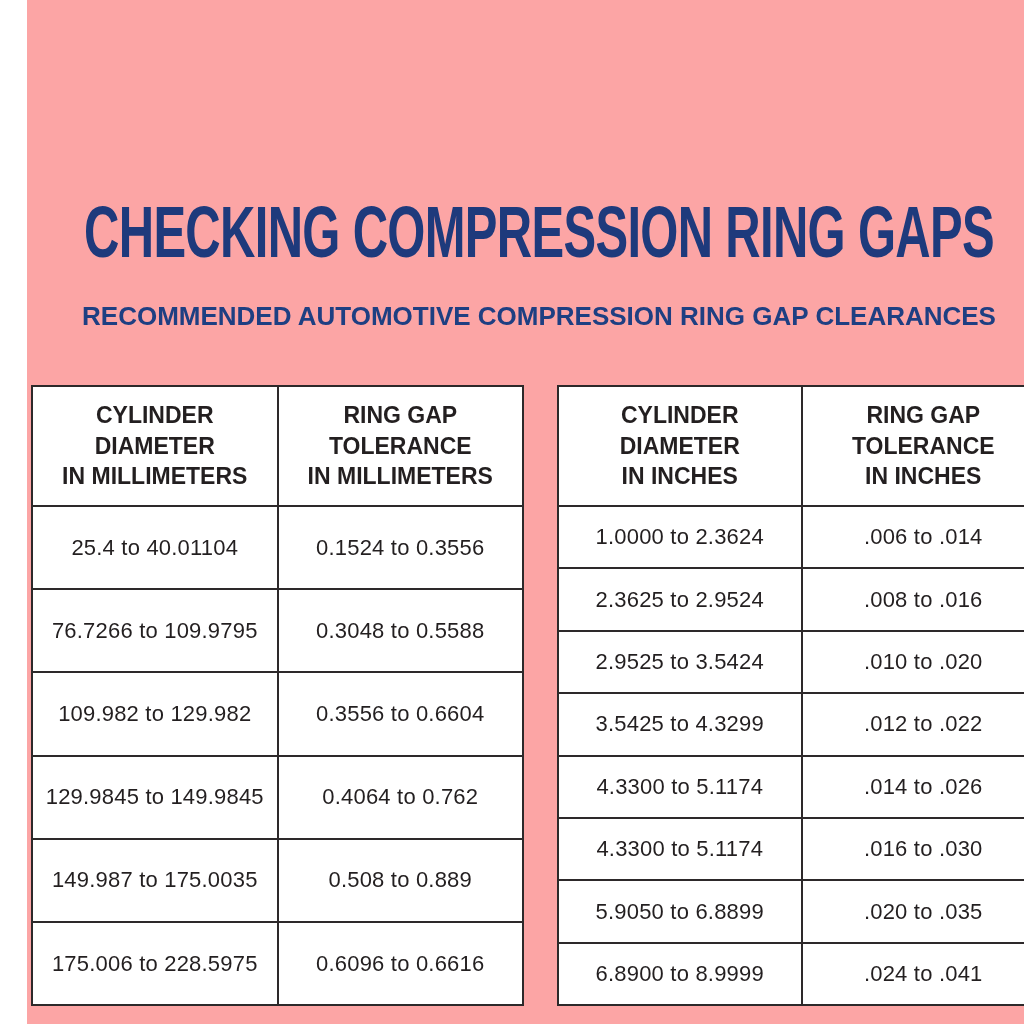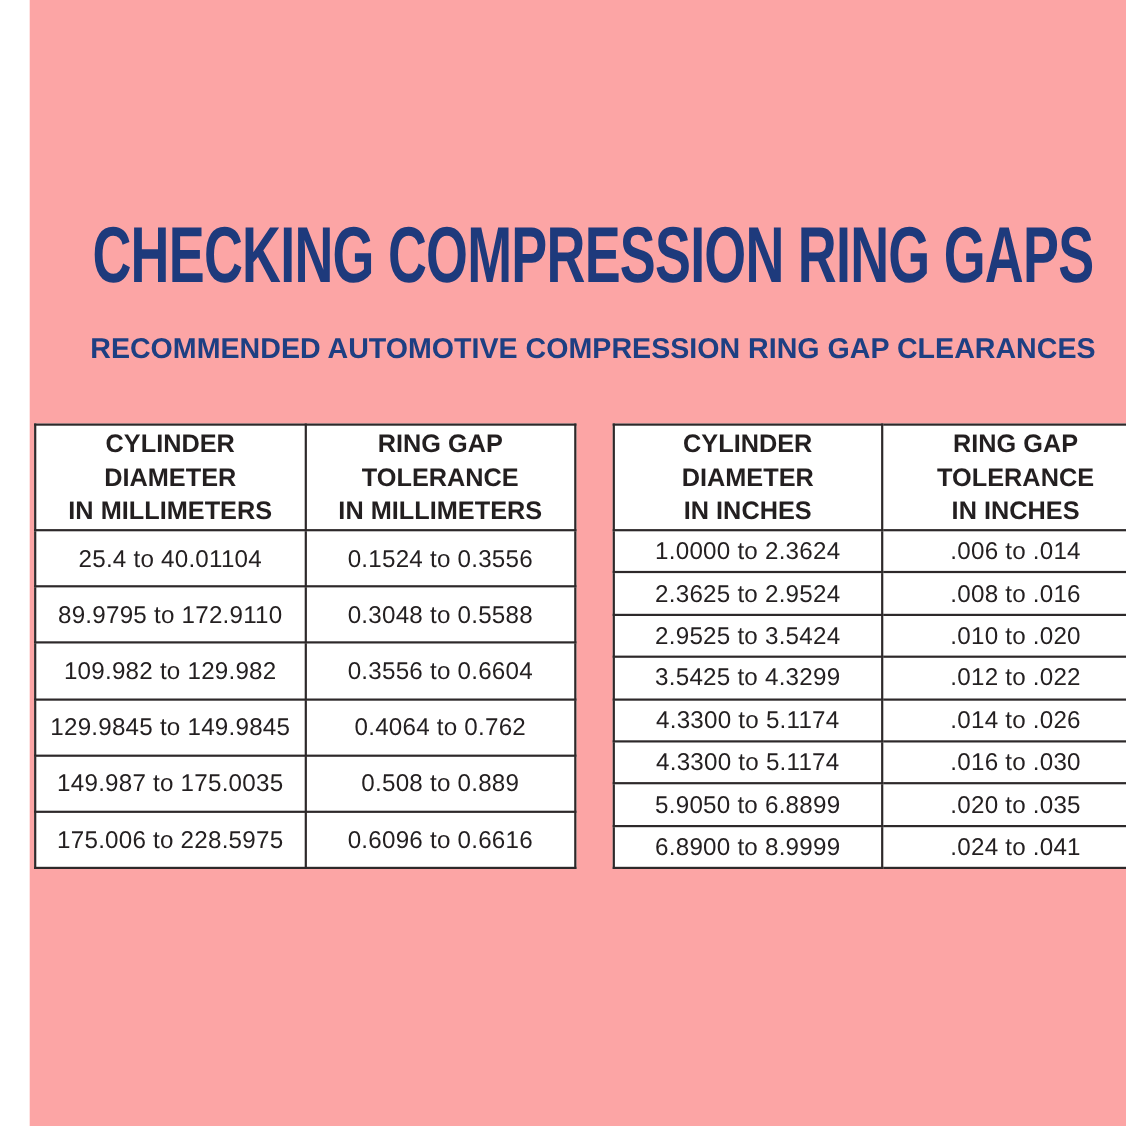--- a/index.html
+++ b/index.html
@@ -54,21 +54,21 @@
     table-layout: fixed;
     background: #ffffff;
   }
   table.gap-table.metric { width: 493px; }
   table.gap-table.inches { width: 489px; }
   .gap-table th, .gap-table td {
     border: 2px solid #2d292a;
     text-align: center;
     vertical-align: middle;
     color: #231f20;
-    padding: 0;
+    padding: 12px;
     width: 50%;
     overflow: hidden;
   }
   .gap-table th {
     height: 94px;
     font-size: 23px;
     font-weight: bold;
     line-height: 1.33;
     white-space: pre-line;
   }
@@ -100,21 +100,21 @@
 TOLERANCE
 IN MILLIMETERS</th>
         </tr>
       </thead>
       <tbody>
           <tr>
             <td>25.4 to 40.01104</td>
             <td>0.1524 to 0.3556</td>
           </tr>
           <tr>
-            <td>89.9795 to 172.9110</td>
+            <td>76.7266 to 109.9795</td>
             <td>0.3048 to 0.5588</td>
           </tr>
           <tr>
             <td>109.982 to 129.982</td>
             <td>0.3556 to 0.6604</td>
           </tr>
           <tr>
             <td>129.9845 to 149.9845</td>
             <td>0.4064 to 0.762</td>
           </tr>

